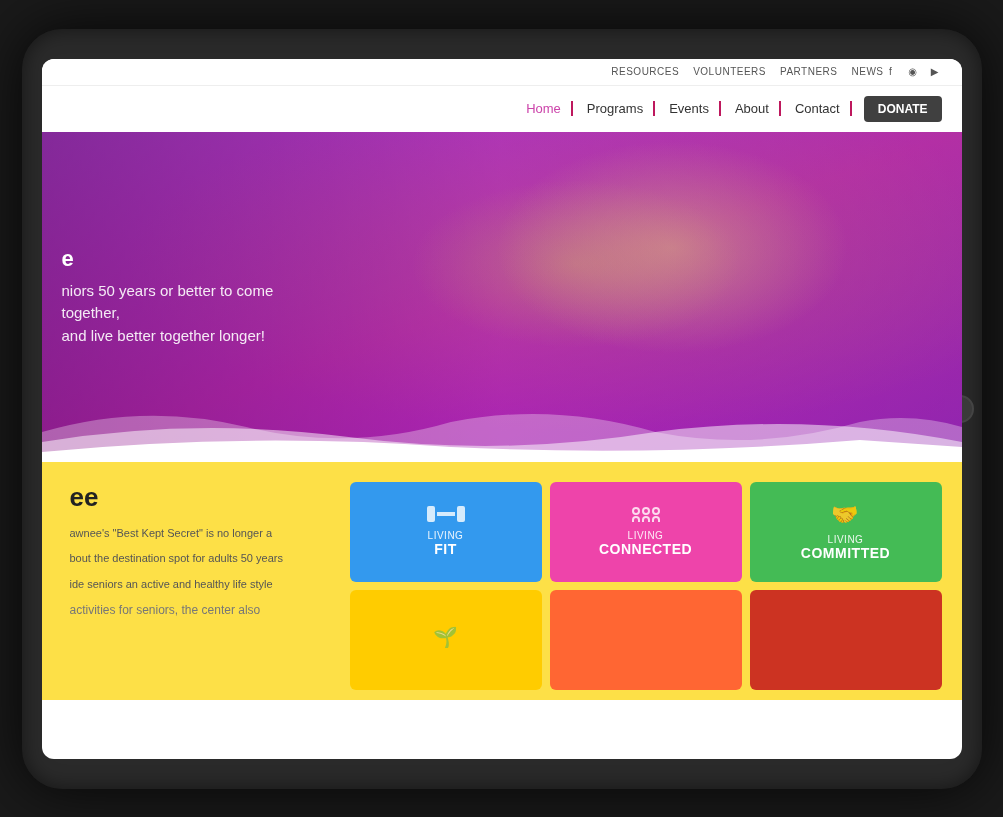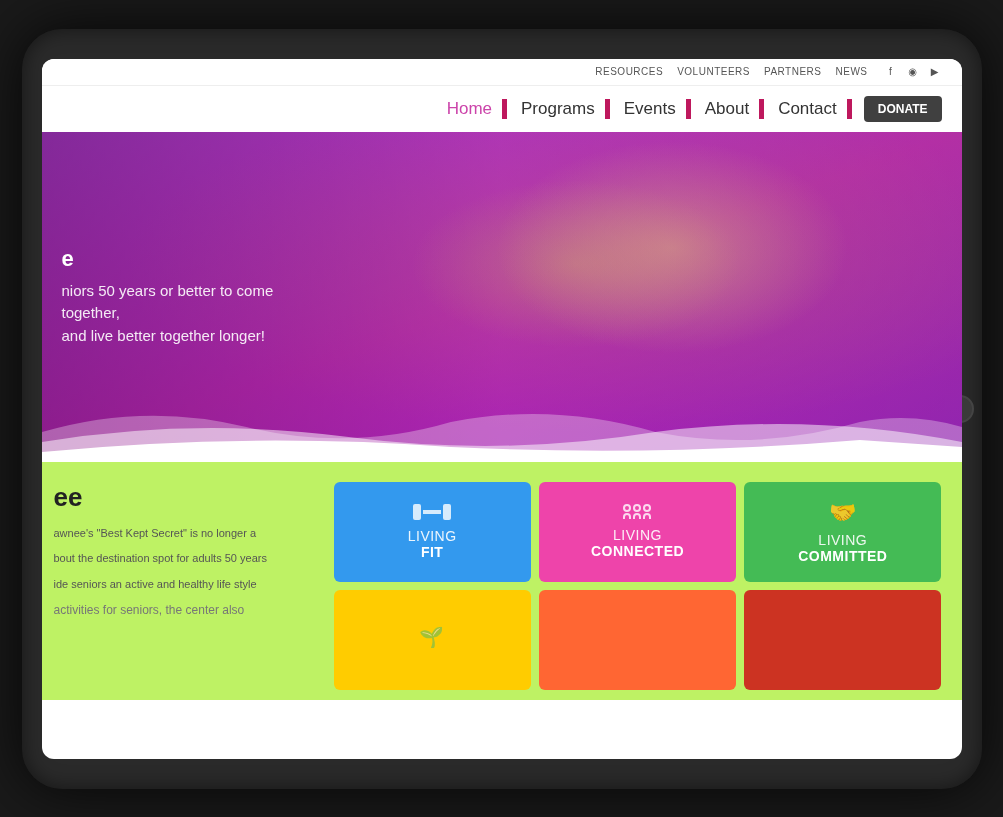--- a/index.html
+++ b/index.html
@@ -45,21 +45,20 @@
       position: relative;
     }
 
     
     .top-bar {
       background: #fff;
       padding: 6px 20px;
       display: flex;
       justify-content: flex-end;
       align-items: center;
-      gap: 16px;
       border-bottom: 1px solid #eee;
     }
 
     .top-nav {
       display: flex;
       gap: 14px;
       align-items: center;
     }
 
     .top-nav a {
@@ -90,25 +89,25 @@
     .main-nav {
       background: #fff;
       padding: 10px 20px;
       display: flex;
       justify-content: flex-end;
       align-items: center;
       gap: 4px;
     }
 
     .main-nav a {
-      font-size: 17px;
+      font-size: 13px;
       color: #333;
       text-decoration: none;
       padding: 0 10px;
-      border-right: 5px solid #be185d;
+      border-right: 2px solid #be185d;
     }
 
     .main-nav a:last-of-type {
       border-right: none;
     }
 
     .main-nav a.active {
       color: #cc44aa;
     }
 
@@ -188,22 +187,22 @@
       height: 60px;
     }
 
     .hero-wave svg {
       width: 100%;
       height: 100%;
     }
 
     
     .content-section {
-      background: #bef264;
-      padding: 20px 20px 10px 12px;
+      background: #fde047;
+      padding: 20px 20px 10px 28px;
       display: flex;
       gap: 20px;
       min-height: 200px;
     }
 
     .content-left {
       flex: 0 0 260px;
     }
 
     .content-title {
@@ -247,21 +246,21 @@
       min-height: 100px;
     }
 
     .card-blue { background: #3399ee; }
     .card-pink { background: #ee44aa; }
     .card-green { background: #44bb55; }
     .card-yellow { background: #ffcc00; color: #fff; }
     .card-orange { background: #ff6633; }
 
     .card-label {
-      font-size: 14px;
+      font-size: 10px;
       opacity: 0.9;
       text-transform: uppercase;
       letter-spacing: 0.5px;
     }
 
     .card-title {
       font-size: 14px;
       font-weight: bold;
       text-transform: uppercase;
       letter-spacing: 0.5px;

